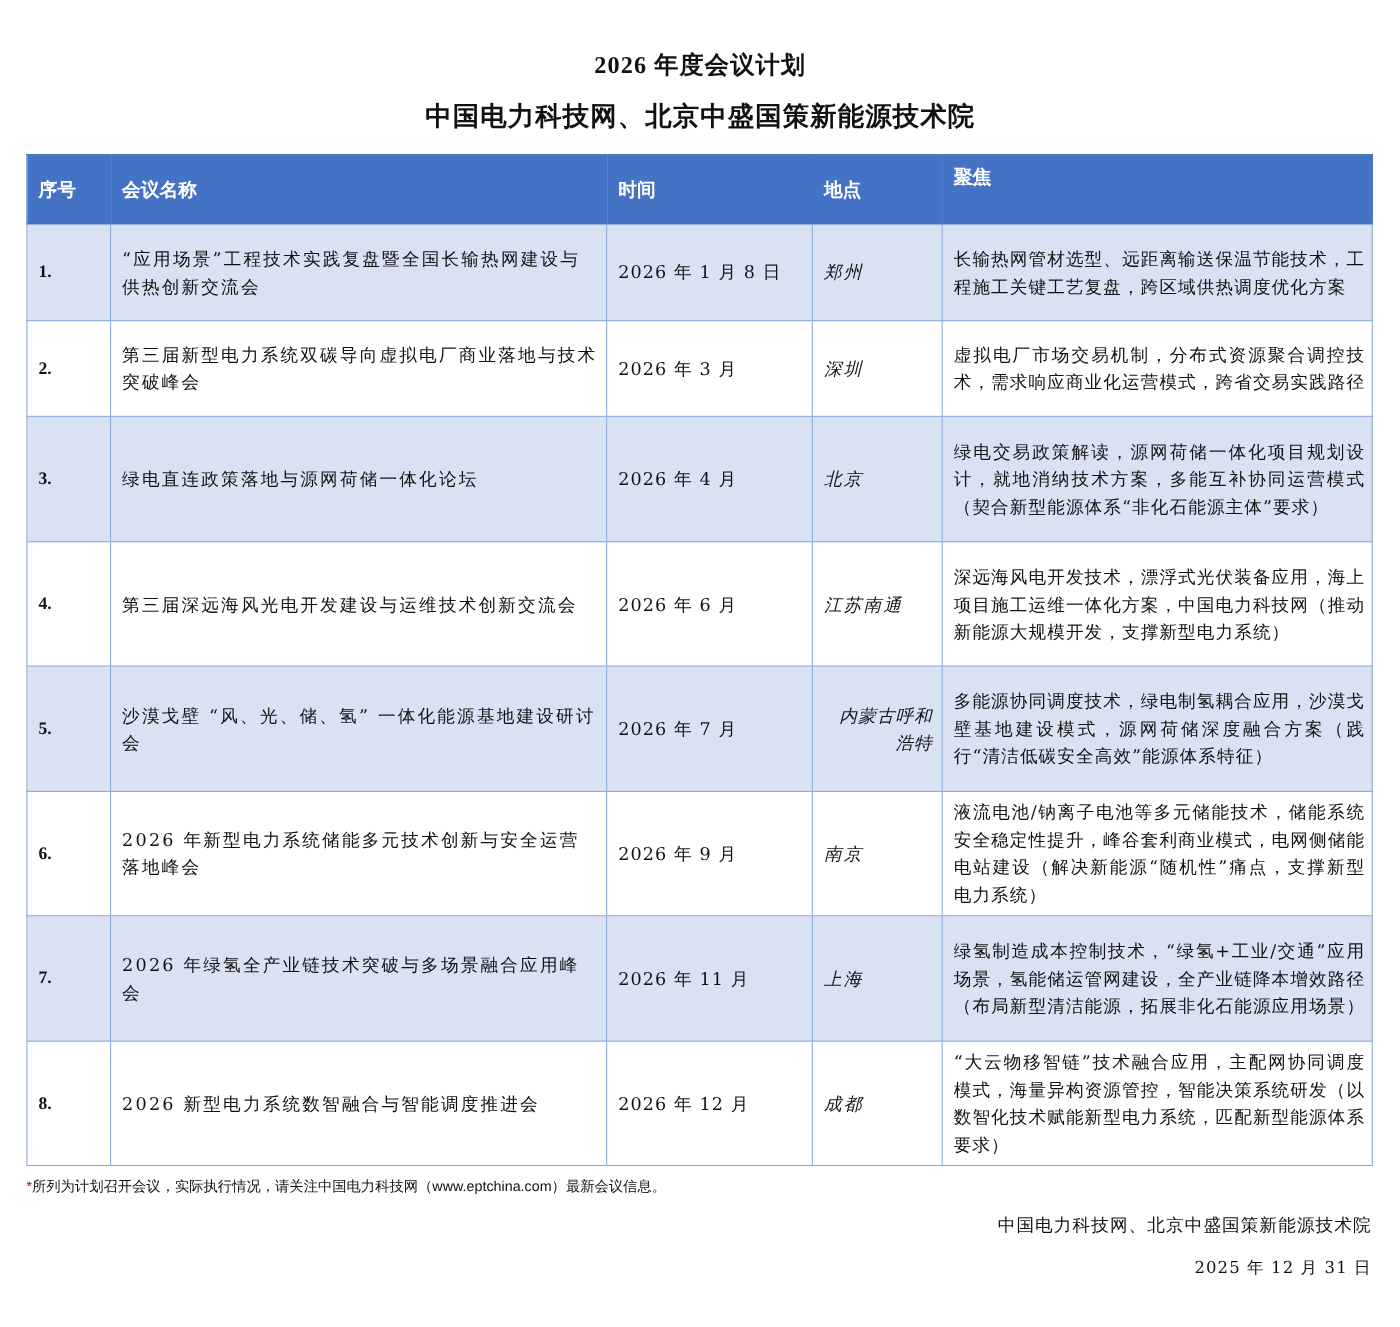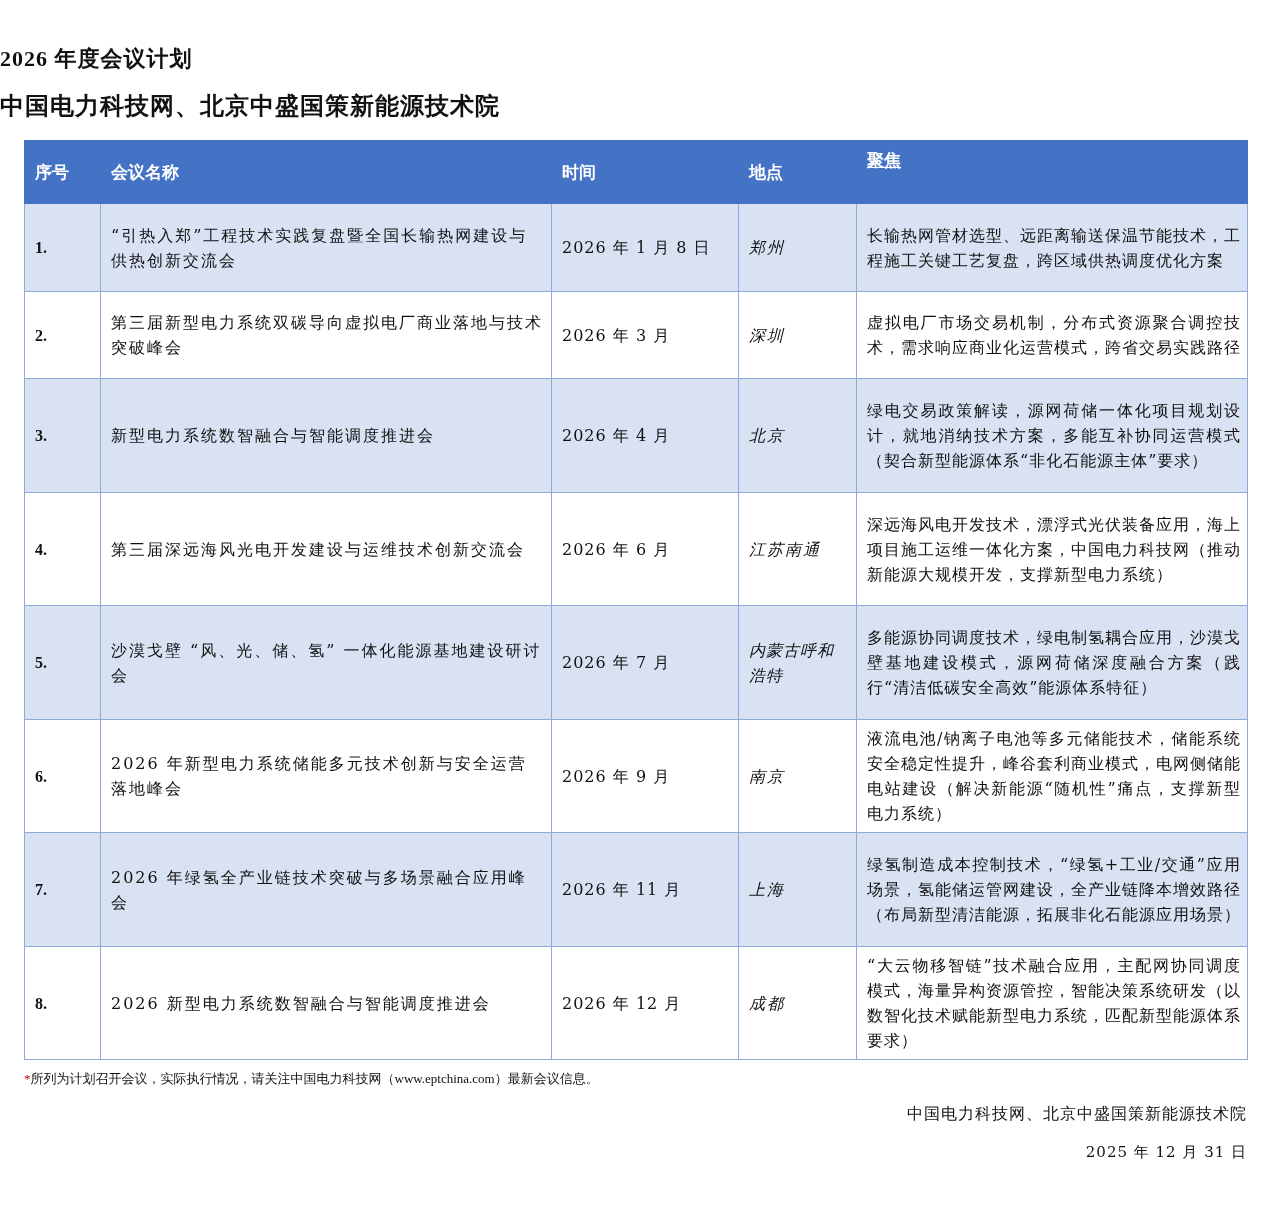--- a/index.html
+++ b/index.html
@@ -2,21 +2,21 @@
 <html><head>
 <meta charset="utf-8">
 <style>
   html, body { margin: 0; padding: 0; background: #ffffff; }
   body {
     width: 1273px; height: 1206px; position: relative;
     font-family: "DejaVu Serif", "Liberation Serif", serif;
     color: #111;
   }
   .title {
-    position: absolute; left: 0; width: 1273px; 
+    position: absolute; left: 0; width: 1273px; text-align: center;
     font-family: "Liberation Serif", "DejaVu Serif", serif;
     font-weight: bold;
   }
   .title1 { top: 44px; font-size: 22px; letter-spacing: 1px; }
   .title2 { top: 90px; font-size: 24px; letter-spacing: 1px; }
 
   table.plan {
     position: absolute; left: 24px; top: 140px;
     width: 1223px; border-collapse: collapse; table-layout: fixed;
   }
@@ -29,26 +29,26 @@
   table.plan td {
     border: 1px solid #8eaadb; font-size: 16px; line-height: 25px;
     padding: 0 8px; vertical-align: middle;
   }
   table.plan tr.odd td { background: #d9e2f3; }
   table.plan tr.even td { background: #ffffff; }
   td.num { font-family: "Liberation Serif", serif; font-weight: bold; font-size: 17px; padding-left: 10px !important; }
   td.name { letter-spacing: 2px; padding-left: 10px !important; }
   td.time { letter-spacing: 1px; padding-left: 10px !important; }
   td.loc { letter-spacing: 2px; padding-left: 10px !important; font-style: italic; }
-  td.loc.center { text-align: left; letter-spacing: 1px; }
+  td.loc.center { text-align: right; letter-spacing: 1px; }
   td.focus { letter-spacing: 1px; padding: 3px 6px 3px 10px !important; text-align: justify; }
 
   .note {
     position: absolute; left: 24px; top: 1070px; font-size: 13px;
-    font-family: Liberation Serif, serif;
+    font-family: Liberation Sans, sans-serif;
   }
   .note .star { color: #d00000; }
   .sig1 {
     position: absolute; right: 26px; top: 1104px; font-size: 16px; letter-spacing: 1px;
   }
   .sig2 {
     position: absolute; right: 26px; top: 1143px; font-size: 15px; letter-spacing: 1px;
   }
 </style>
 </head>
@@ -70,35 +70,35 @@
       <th>序号</th>
       <th>会议名称</th>
       <th>时间</th>
       <th>地点</th>
       <th class="focus-h">聚焦</th>
     </tr>
   </thead>
   <tbody>
     <tr class="odd" style="height:88px">
       <td class="num">1.</td>
-      <td class="name">“引热入郑”工程技术实践复盘暨全国长输热网建设与供热创新交流会</td>
+      <td class="name">“应用场景”工程技术实践复盘暨全国长输热网建设与供热创新交流会</td>
       <td class="time">2026 年 1 月 8 日</td>
       <td class="loc">郑州</td>
       <td class="focus">长输热网管材选型、远距离输送保温节能技术，工程施工关键工艺复盘，跨区域供热调度优化方案</td>
     </tr>
     <tr class="even" style="height:87px">
       <td class="num">2.</td>
       <td class="name">第三届新型电力系统双碳导向虚拟电厂商业落地与技术突破峰会</td>
       <td class="time">2026 年 3 月</td>
       <td class="loc">深圳</td>
       <td class="focus">虚拟电厂市场交易机制，分布式资源聚合调控技术，需求响应商业化运营模式，跨省交易实践路径</td>
     </tr>
     <tr class="odd" style="height:114px">
       <td class="num">3.</td>
-      <td class="name">新型电力系统数智融合与智能调度推进会</td>
+      <td class="name">绿电直连政策落地与源网荷储一体化论坛</td>
       <td class="time">2026 年 4 月</td>
       <td class="loc">北京</td>
       <td class="focus">绿电交易政策解读，源网荷储一体化项目规划设计，就地消纳技术方案，多能互补协同运营模式（契合新型能源体系“非化石能源主体”要求）</td>
     </tr>
     <tr class="even" style="height:113px">
       <td class="num">4.</td>
       <td class="name">第三届深远海风光电开发建设与运维技术创新交流会</td>
       <td class="time">2026 年 6 月</td>
       <td class="loc">江苏南通</td>
       <td class="focus">深远海风电开发技术，漂浮式光伏装备应用，海上项目施工运维一体化方案，中国电力科技网（推动新能源大规模开发，支撑新型电力系统）</td>

